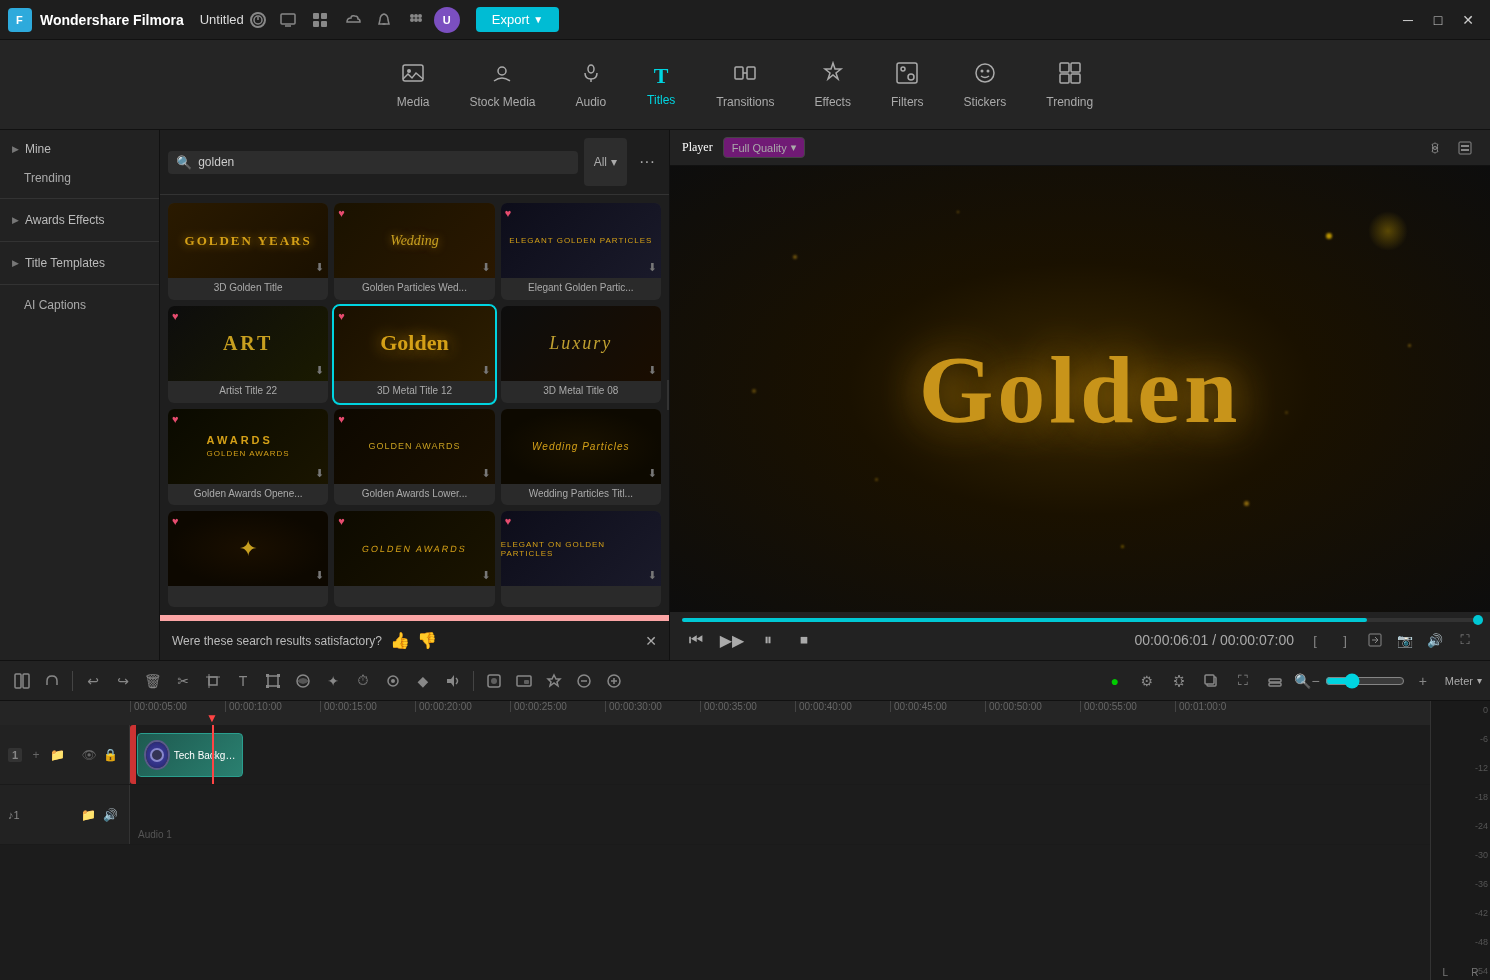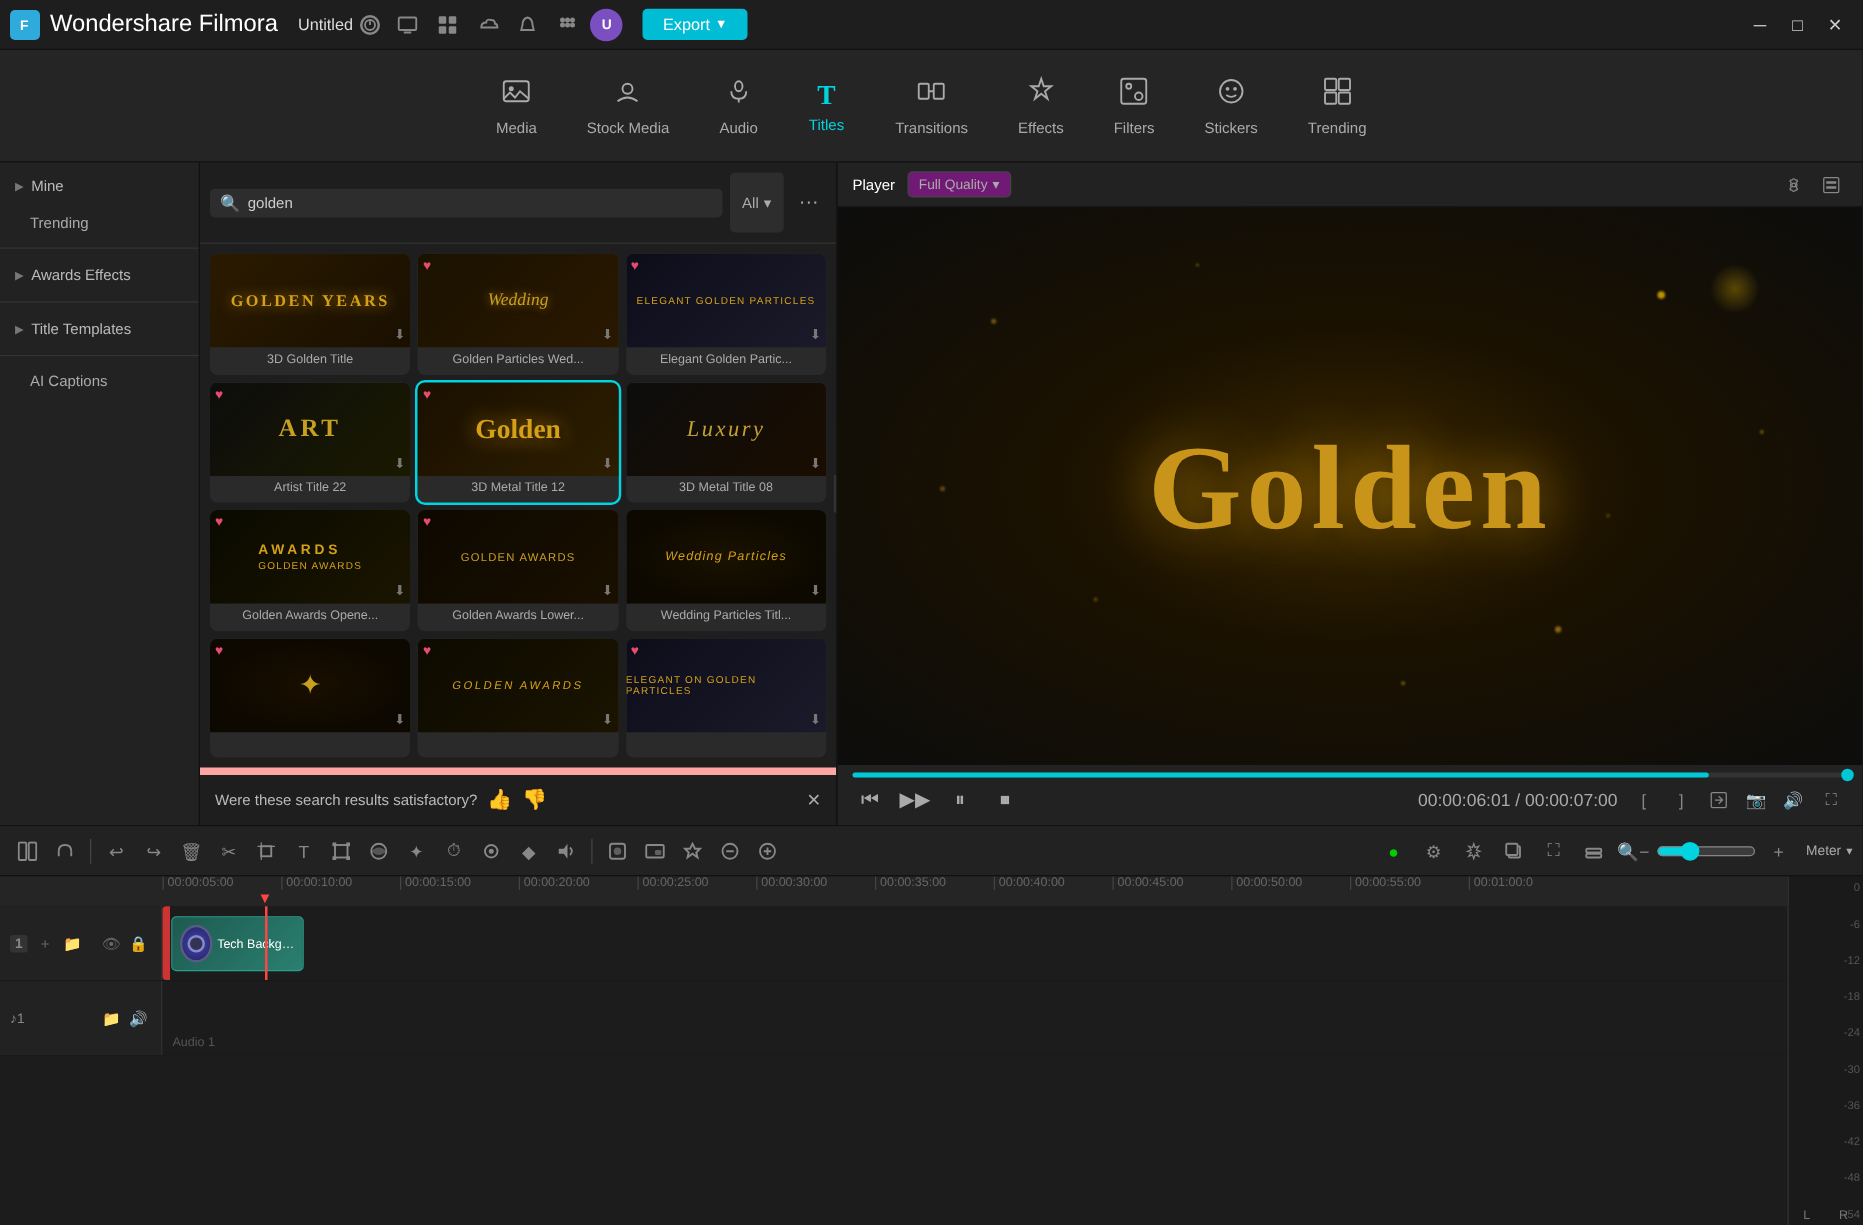--- a/index.html
+++ b/index.html
@@ -1,21 +1,21 @@
 <!DOCTYPE html>
 <html><head>
   <meta charset="utf-8">
   <style>
     * { box-sizing: border-box; margin: 0; padding: 0; }
     body { background: #1a1a1a; color: #ccc; font-family: 'Segoe UI', Arial, sans-serif; font-size: 12px; width: 1490px; height: 980px; overflow: hidden; display: flex; flex-direction: column; }
 
     
     .titlebar { background: #1e1e1e; height: 40px; display: flex; align-items: center; padding: 0 8px; gap: 8px; border-bottom: 1px solid #111; flex-shrink: 0; }
     .app-logo { width: 24px; height: 24px; background: #2eaadc; border-radius: 4px; display: flex; align-items: center; justify-content: center; color: white; font-weight: bold; font-size: 10px; flex-shrink: 0; }
-    .app-name { color: #fff; font-size: 19px; font-weight: 400; margin-right: 8px; }
+    .app-name { color: #fff; font-size: 14px; font-weight: 700; margin-right: 8px; }
     .menu-bar { display: flex; gap: 2px; flex: 1; }
     .menu-item { color: #ccc; padding: 4px 10px; border-radius: 3px; cursor: pointer; font-size: 12px; }
     .title-center { display: flex; align-items: center; gap: 6px; color: #ccc; font-size: 13px; }
     .title-center .dot-icon { width: 16px; height: 16px; border-radius: 50%; border: 2px solid #888; display: flex; align-items: center; justify-content: center; }
     .window-controls { display: flex; gap: 2px; margin-left: auto; }
     .win-btn { width: 28px; height: 28px; display: flex; align-items: center; justify-content: center; cursor: pointer; color: #ccc; border-radius: 3px; font-size: 14px; }
     .export-btn { background: #00bcd4; color: #fff; border: none; border-radius: 4px; padding: 5px 16px; font-size: 13px; cursor: pointer; display: flex; align-items: center; gap: 4px; }
     .export-btn .arrow { font-size: 10px; }
     .titlebar-icons { display: flex; gap: 4px; align-items: center; margin-right: 8px; }
     .tbi { width: 28px; height: 28px; display: flex; align-items: center; justify-content: center; cursor: pointer; border-radius: 3px; }
@@ -56,21 +56,21 @@
     .heart-icon { position: absolute; top: 4px; left: 4px; color: #e74c6f; font-size: 11px; }
     .download-icon { position: absolute; bottom: 4px; right: 4px; color: #777; font-size: 11px; }
     .feedback-bar { background: #1e1e1e; border-top: 6px solid #fca5a5; padding: 10px 12px; display: flex; align-items: center; gap: 8px; font-size: 12px; color: #bbb; flex-shrink: 0; }
     .fb-btn { background: transparent; border: none; color: #aaa; cursor: pointer; font-size: 16px; }
     .fb-close { margin-left: auto; background: transparent; border: none; color: #aaa; cursor: pointer; font-size: 14px; }
     .collapse-btn { position: absolute; right: -12px; top: 50%; transform: translateY(-50%); background: #333; border: none; color: #aaa; width: 14px; height: 30px; border-radius: 0 4px 4px 0; cursor: pointer; font-size: 10px; z-index: 10; display: flex; align-items: center; justify-content: center; }
 
     
     .preview { flex: 1; background: #1a1a1a; display: flex; flex-direction: column; overflow: hidden; }
     .preview-header { display: flex; align-items: center; padding: 4px 12px; gap: 10px; background: #222; border-bottom: 1px solid #111; flex-shrink: 0; height: 36px; }
-    .preview-header .tab { color: #aaa; font-size: 12px; cursor: pointer; }
+    .preview-header .tab { color: #aaa; font-size: 12px; cursor: pointer; font-family: Liberation Serif, serif; }
     .preview-header .tab.active { color: #fff; }
     .quality-select { background: #701a75; border: 1px solid #444; border-radius: 4px; color: #aaa; padding: 3px 8px; font-size: 11px; cursor: pointer; display: flex; align-items: center; gap: 4px; }
     .preview-screen { flex: 1; background: #0d0d0d; display: flex; align-items: center; justify-content: center; position: relative; overflow: hidden; }
     .golden-bg { width: 100%; height: 100%; background: radial-gradient(ellipse at center, #3a2800 0%, #1a1100 40%, #0d0d0d 100%); display: flex; align-items: center; justify-content: center; position: relative; }
     .golden-text { font-family: Georgia, serif; font-size: 96px; font-weight: bold; color: #c8941a; text-shadow: 0 0 40px #b8820a, 0 4px 20px rgba(0,0,0,0.8); letter-spacing: 4px; }
     .preview-controls { background: #222; padding: 6px 12px; display: flex; flex-direction: column; gap: 4px; flex-shrink: 0; }
     .progress-bar { width: 100%; height: 4px; background: #333; border-radius: 2px; cursor: pointer; position: relative; }
     .progress-fill { height: 100%; background: #00c8d4; border-radius: 2px; }
     .progress-thumb { width: 10px; height: 10px; border-radius: 50%; background: #00c8d4; position: absolute; top: -3px; right: -5px; }
     .ctrl-row { display: flex; align-items: center; gap: 8px; }

